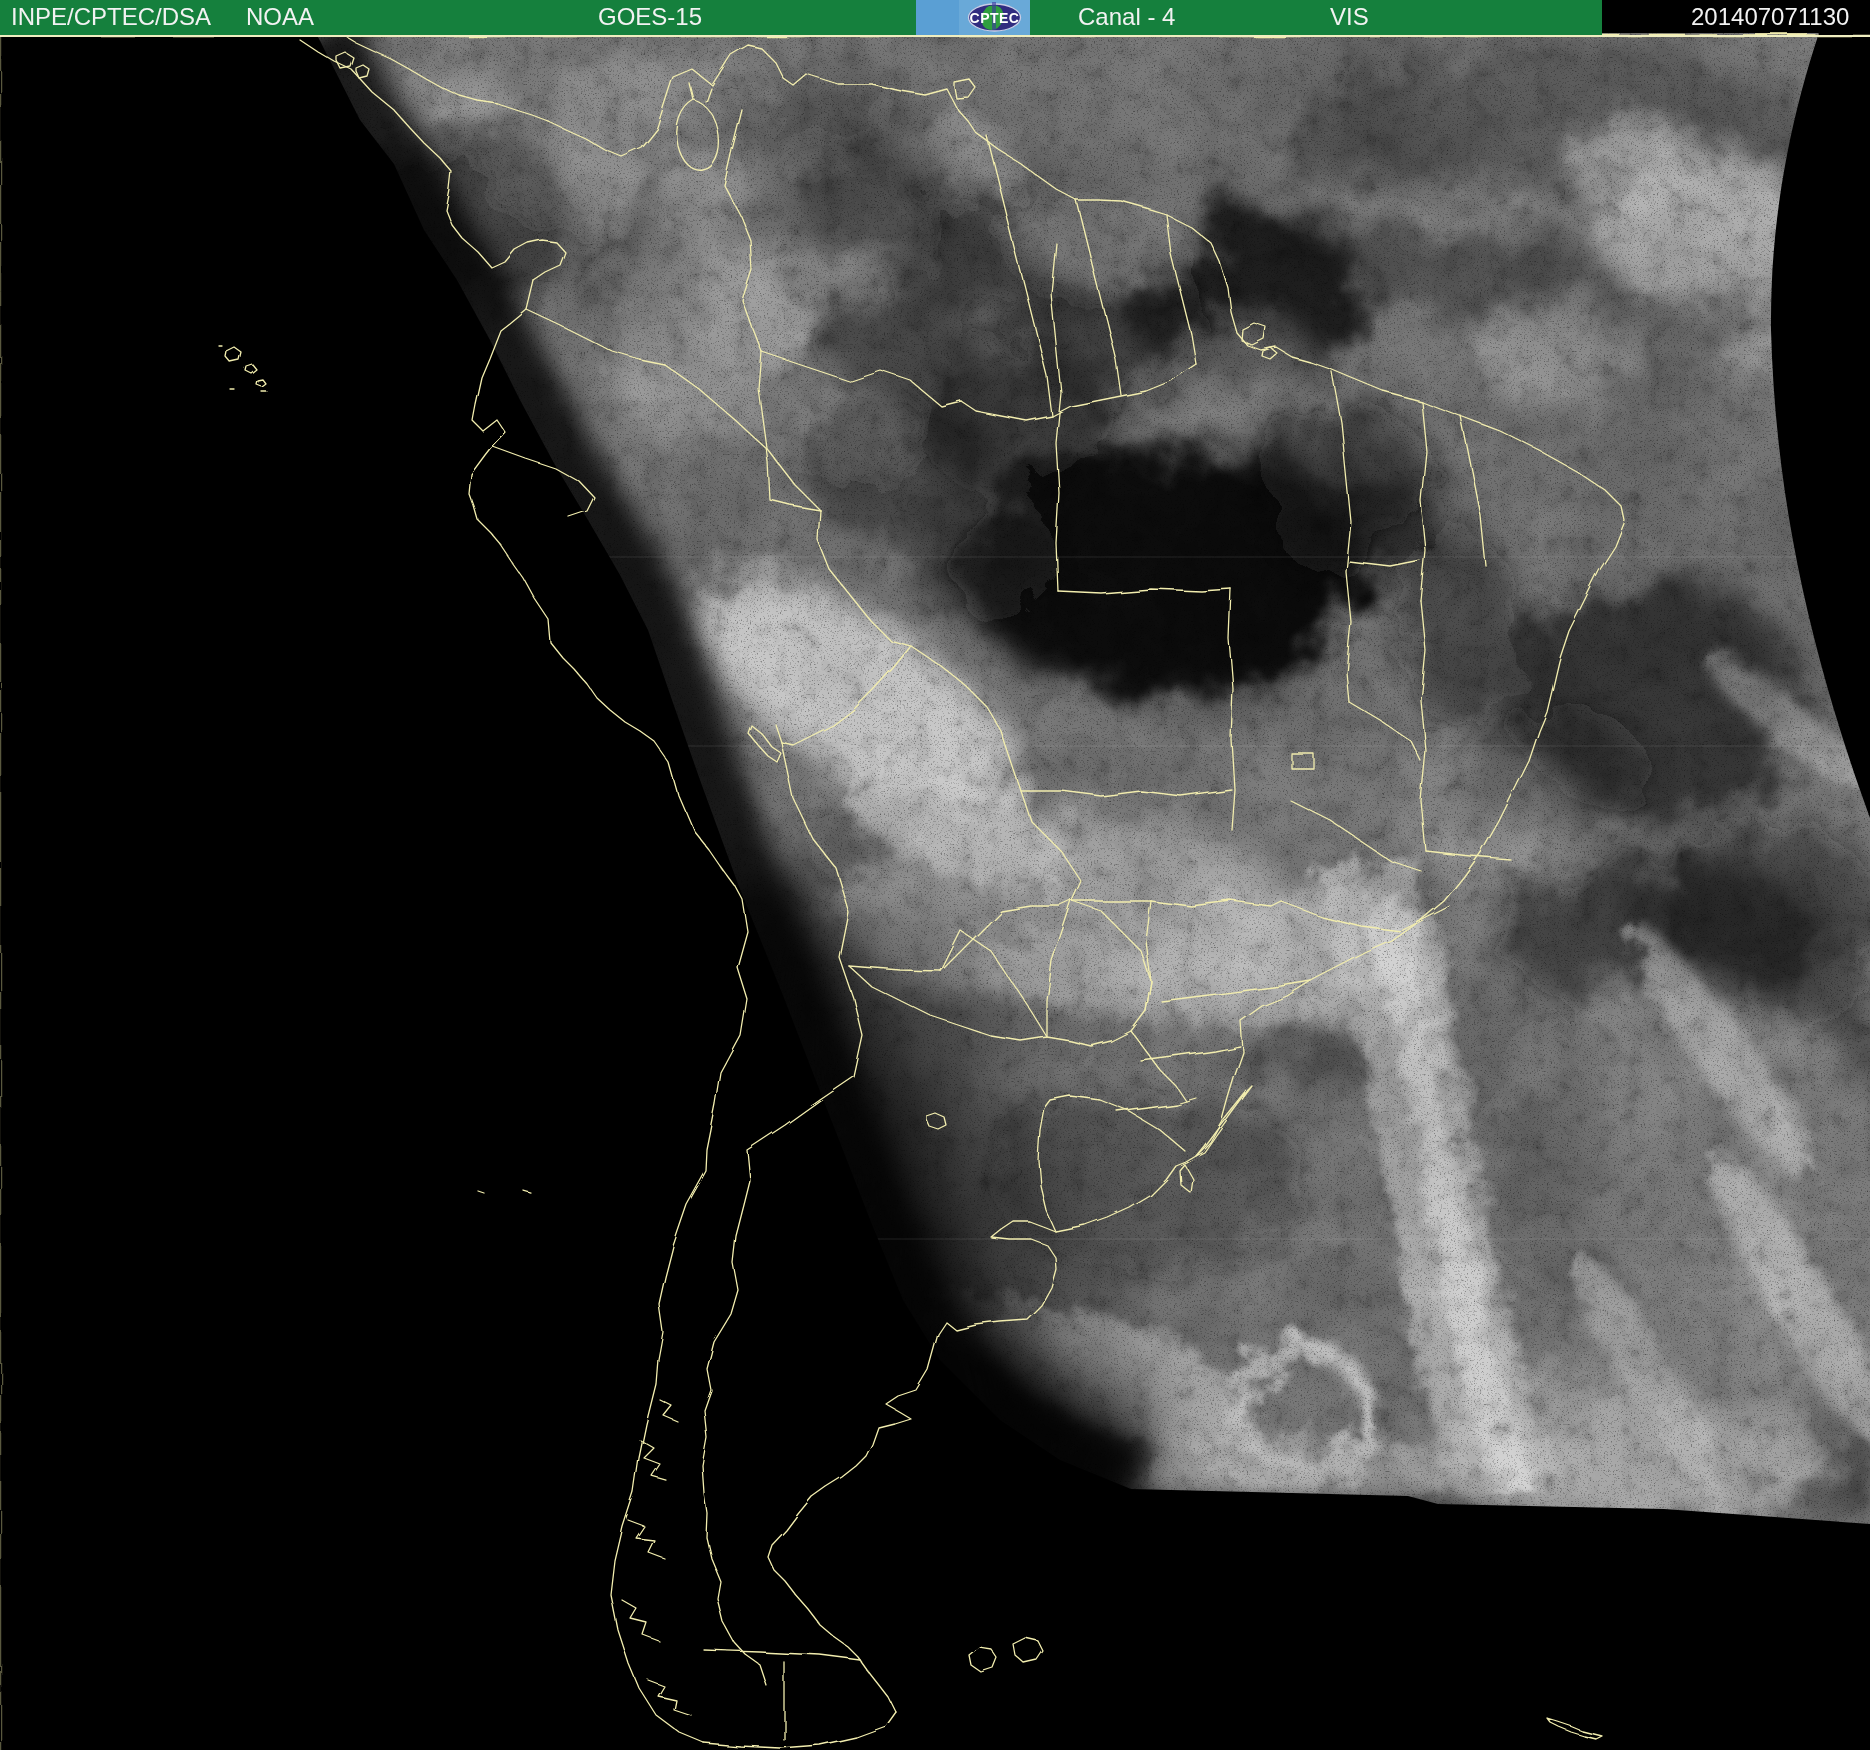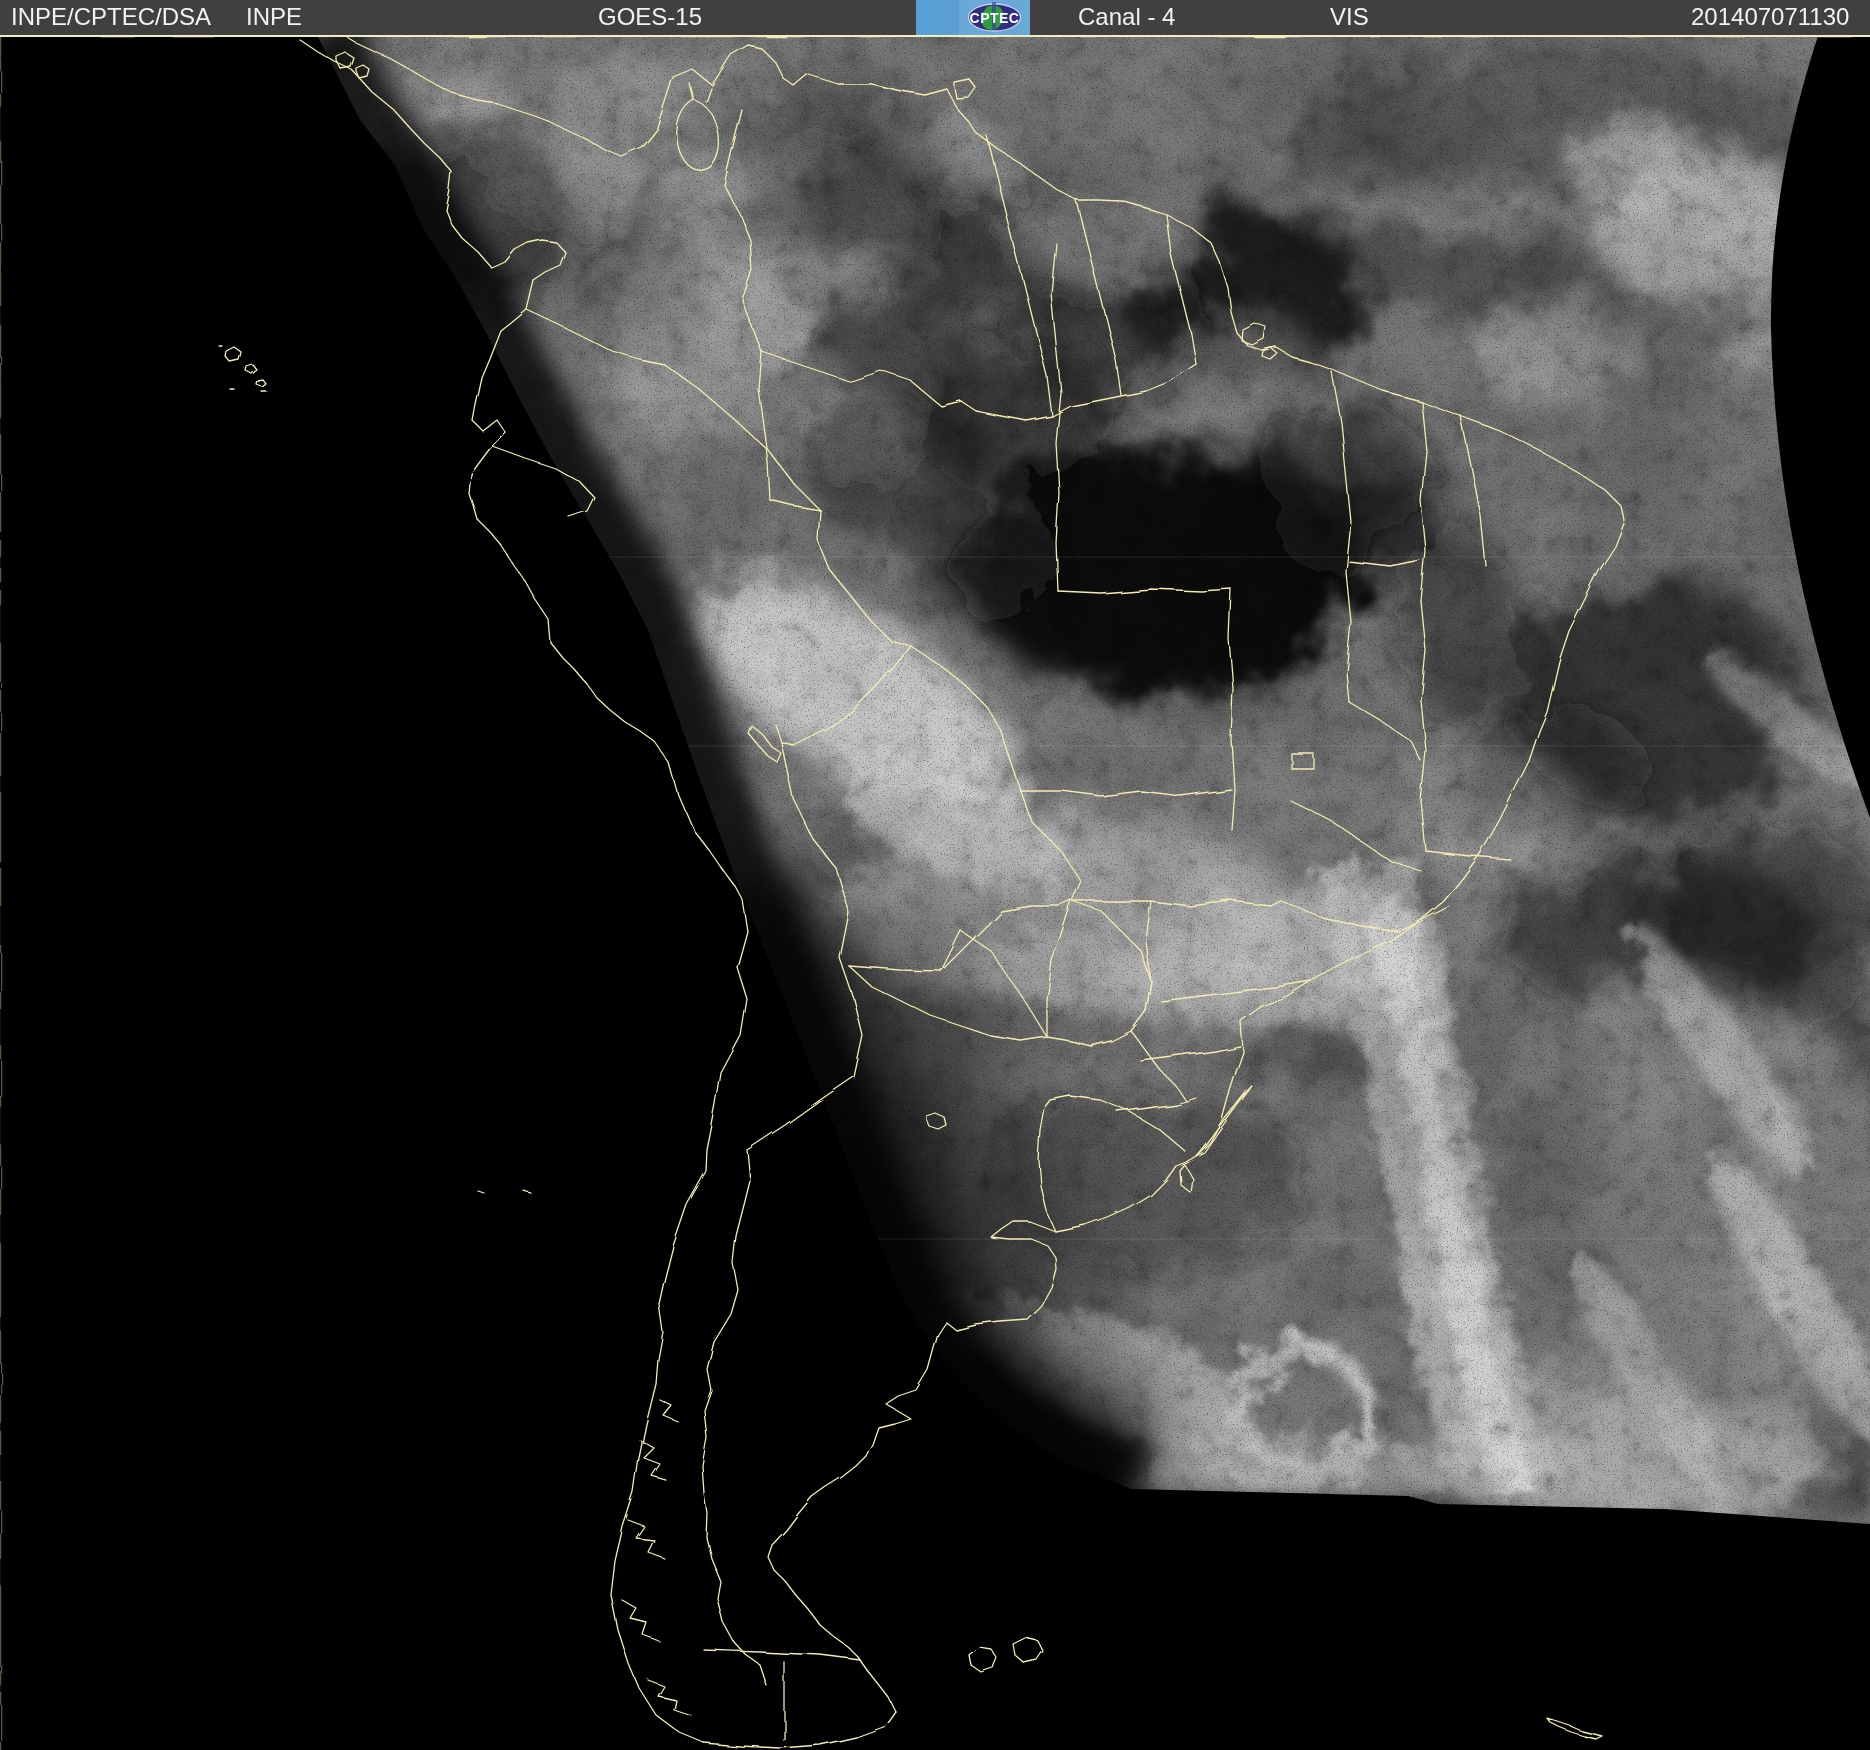--- a/index.html
+++ b/index.html
@@ -1,18 +1,18 @@
 <!DOCTYPE html>
 <html><head>
 <meta charset="utf-8">
 <style>
   html,body{margin:0;padding:0;background:#000;}
   #wrap{position:relative;width:1870px;height:1750px;background:#000;overflow:hidden;
         font-family:"Liberation Sans", sans-serif;}
-  #bar{position:absolute;left:0;top:0;width:1870px;height:35px;background:#404040;}
+  #bar{position:absolute;left:0;top:0;width:1602px;height:35px;background:#15803d;}
   #bar span{position:absolute;top:3px;color:#f2f2f2;font-size:24px;white-space:pre;}
   #frameline{position:absolute;left:0;top:35px;width:1870px;height:2px;background:#efeec0;}
   #logo{position:absolute;left:916px;top:0;width:71px;height:35px;background:#5a9fd4;padding-left:43px;}
 </style>
 </head>
 <body>
 <div id="wrap">
   <svg id="map" width="1870" height="1750" viewBox="0 0 1870 1750" style="position:absolute;left:0;top:0">
     <defs>
       <clipPath id="swath">
@@ -279,21 +279,21 @@
       <path d="M 927,1117 l 9,-3 l 9,4 l 2,8 l -8,4 l -9,-3 l -3,-7 z"></path>
       <path d="M 968,1654 l 10,-8 l 12,2 l 6,9 l -4,10 l -12,4 l -10,-7 z"></path>
       <path d="M 1014,1645 l 12,-6 l 13,3 l 5,10 l -6,9 l -13,3 l -9,-8 z"></path>
       <path d="M 1548,1719 l 10,3 l 12,4 l 12,5 l 12,3 l 8,2 l -6,3 l -12,-3 l -13,-4 l -12,-5 l -8,-4 z"></path>
       <path d="M 1700,35 L 1815,35"></path>
     </g>
   </svg>
 
   <div id="bar">
     <span style="left:11px">INPE/CPTEC/DSA</span>
-    <span style="left:246px">INPE</span>
+    <span style="left:246px">NOAA</span>
     <span style="left:598px">GOES-15</span>
     <span style="left:1078px">Canal - 4</span>
     <span style="left:1330px">VIS</span>
     <span style="left:1691px">201407071130</span>
   </div>
   <div id="logo">
     <svg width="71" height="35" viewBox="0 0 71 35">
       <rect width="71" height="35" fill="#69a9d8"></rect>
       <ellipse cx="35.5" cy="17.5" rx="26" ry="13.5" fill="#312c80" stroke="#c8cde6" stroke-width="1.3"></ellipse>
       <path d="M 30,6 q 10,-2 13,4 q 3,6 0,12 q -3,7 -10,8 q -8,0 -10,-7 q -2,-8 2,-12 q 2,-4 5,-5 Z" fill="#2f9e3f"></path>

